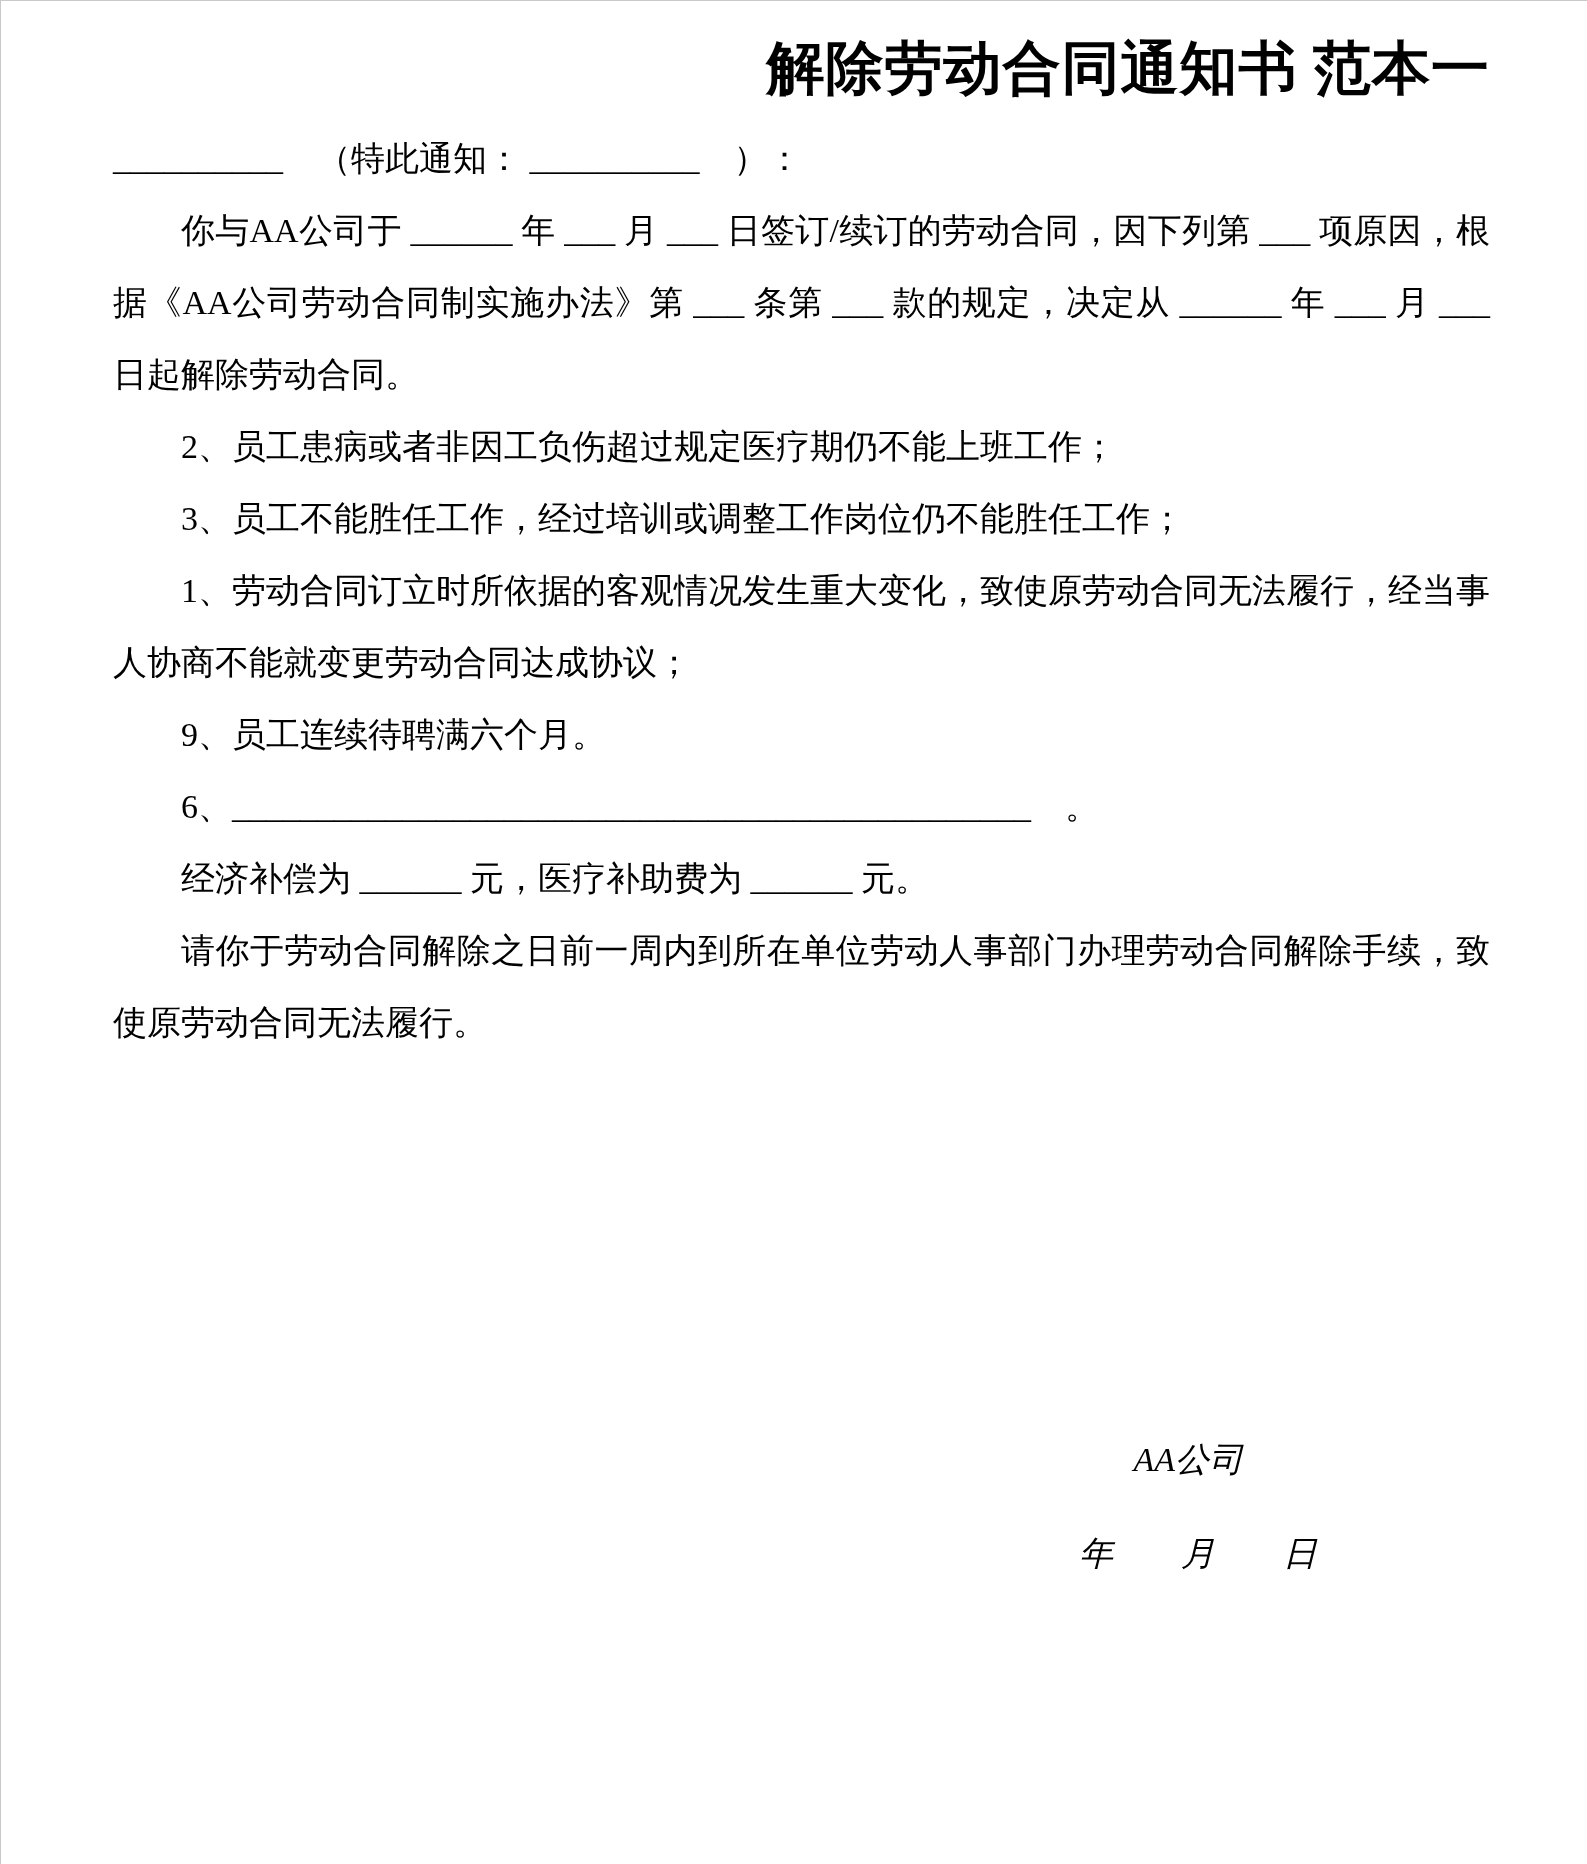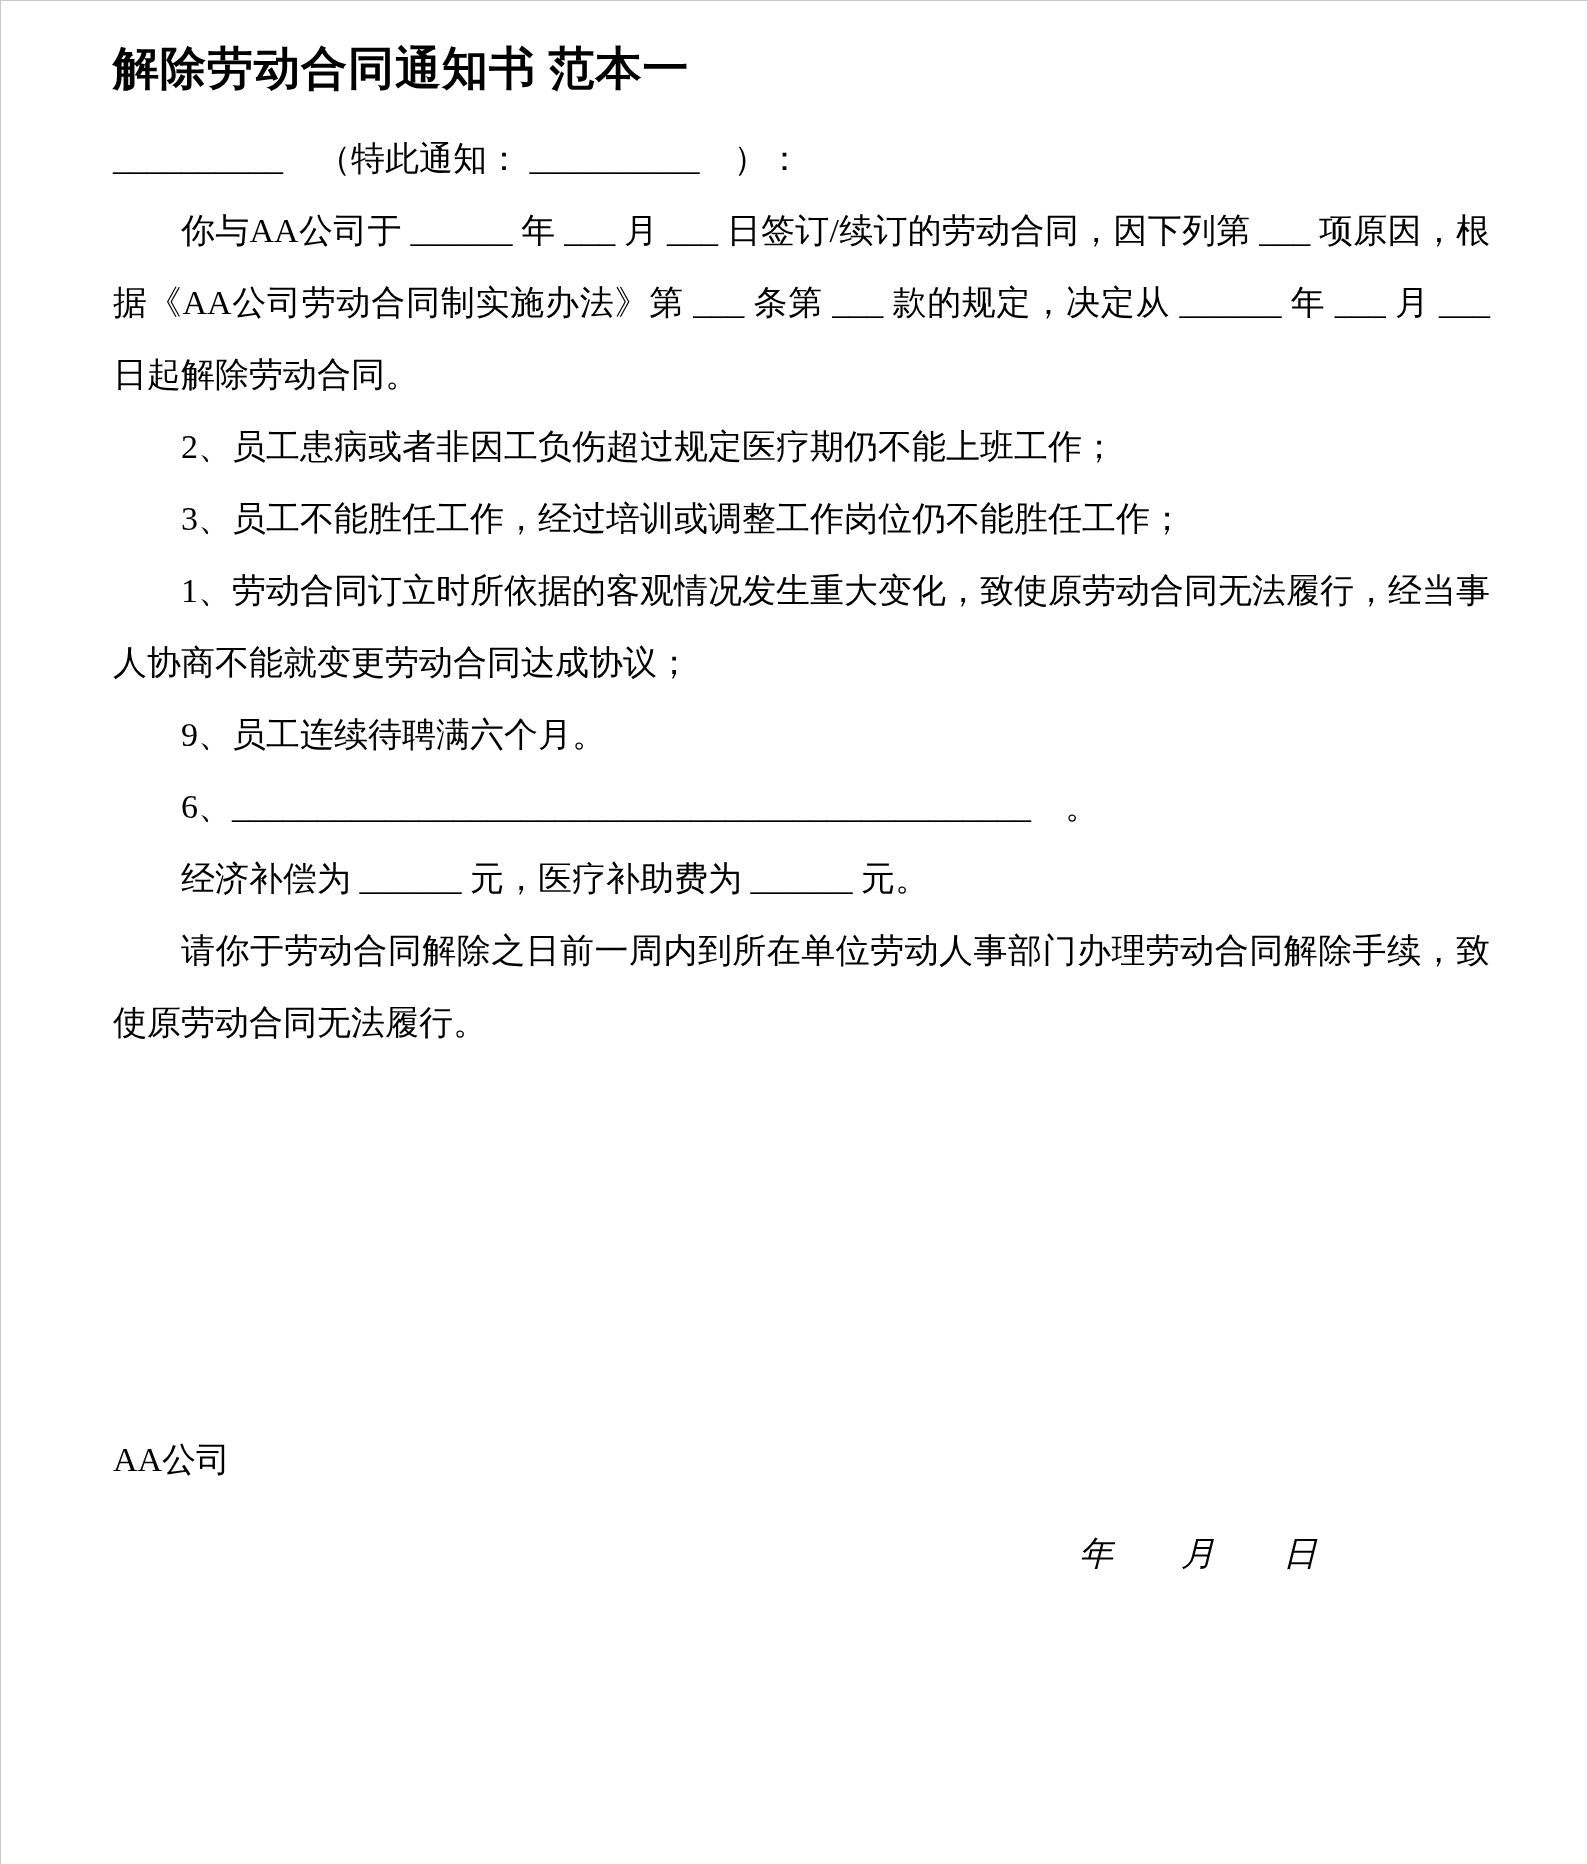--- a/index.html
+++ b/index.html
@@ -18,41 +18,42 @@
     overflow: hidden;
   }
   .page {
     box-sizing: border-box;
     width: 100%;
     height: 100%;
     padding: 28px 97px 0 112px;
   }
   .title {
     margin: 0 0 14px 0;
-    text-align: left;
-    font-size: 46px;
+    text-align: right;
+    font-size: 58px;
     font-weight: bold;
     line-height: 80px;
     letter-spacing: 1px;
   }
   .line {
     margin: 0;
     font-size: 34px;
     line-height: 72px;
     text-align: justify;
   }
   .indent {
     text-indent: 2em;
   }
   .footer {
     margin-top: 365px;
   }
   .sig-line {
-    text-align: left;
+    text-align: right;
     padding-right: 247px;
+    font-style: italic;
   }
   .date-line {
     margin-top: 22px;
     text-align: right;
     padding-right: 173px;
     font-style: italic;
   }
 </style>
 </head>
 <body>

